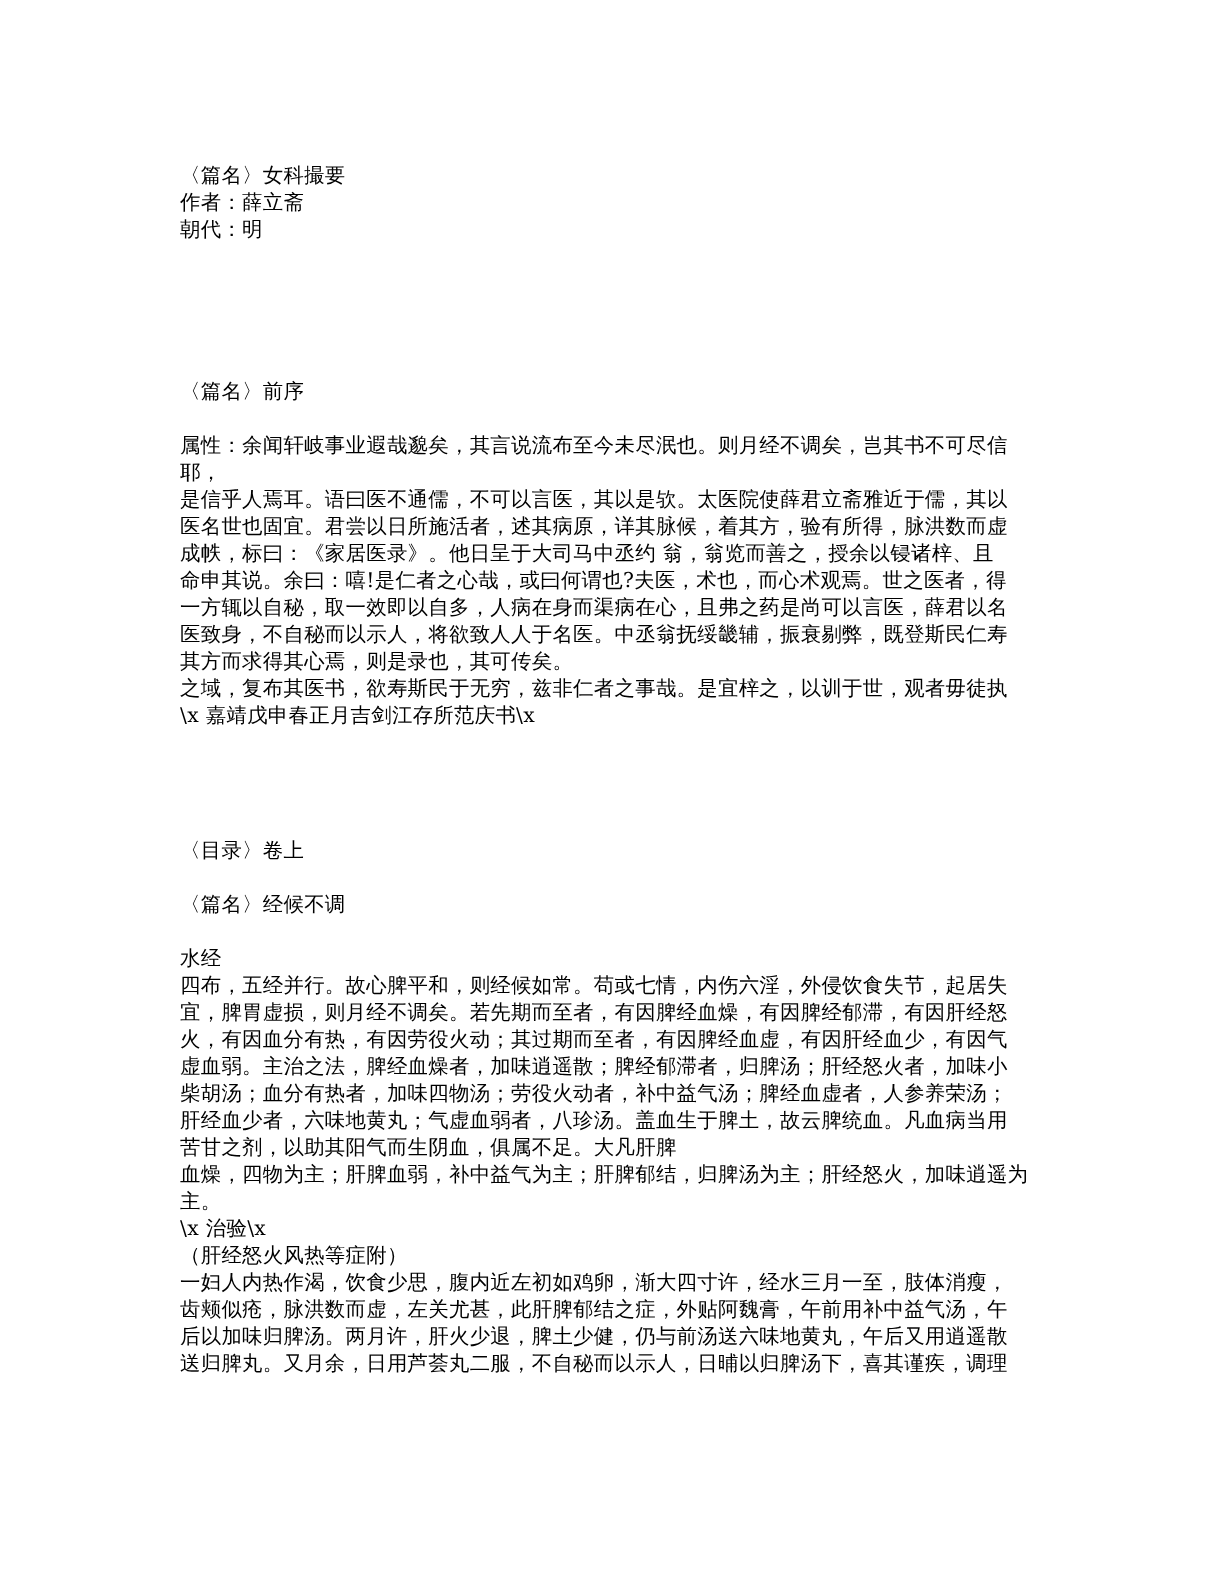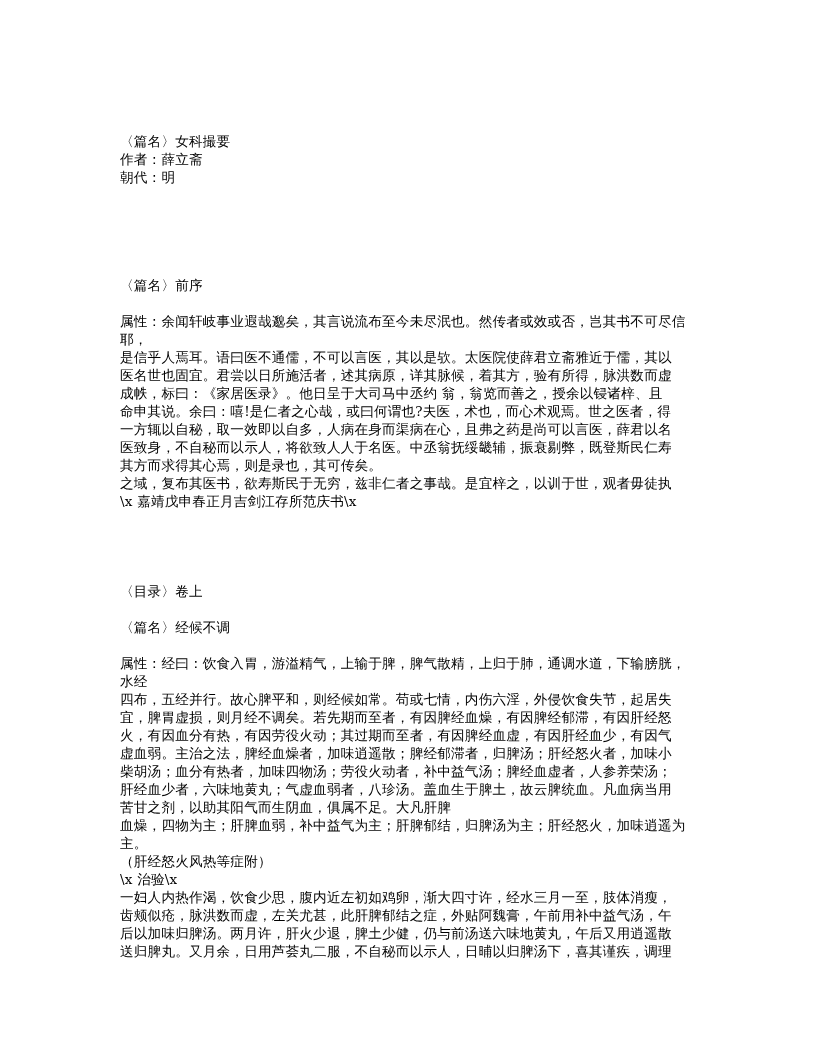--- a/index.html
+++ b/index.html
@@ -13,21 +13,20 @@
       position: relative;
       overflow: hidden;
       font-family: "DejaVu Serif", "Liberation Serif", serif;
       color: #000000;
     }
     .page {
       position: absolute;
       left: 120px;
       top: 108px;
       width: 600px;
-      margin-top: 24px;
     }
     .line {
       font-size: 13.6px;
       line-height: 18px;
       height: 18px;
       white-space: nowrap;
       letter-spacing: 0.2px;
     }
     .gap-sm { height: 18px; }
     .gap-lg { height: 72px; }
@@ -43,21 +42,21 @@
     <div class="line">朝代：明</div>
   </div>
 
   <div class="gap-lg"></div>
 
   <div>
     <div class="gap-sm"></div>
     <div class="line">〈篇名〉前序</div>
     <div class="gap-sm"></div>
     <div>
-      <div class="line">属性：余闻轩岐事业遐哉邈矣，其言说流布至今未尽泯也。然传者或效或否，岂其书不可尽信</div>
+      <div class="line">属性：余闻轩岐事业遐哉邈矣，其言说流布至今未尽泯也。则月经不调矣，岂其书不可尽信</div>
       <div class="line">耶，</div>
       <div class="line">是信乎人焉耳。语曰医不通儒，不可以言医，其以是欤。太医院使薛君立斋雅近于儒，其以</div>
       <div class="line">医名世也固宜。君尝以日所施活者，述其病原，详其脉候，着其方，验有所得，脉洪数而虚</div>
       <div class="line">成帙，标曰：《家居医录》。他日呈于大司马中丞约 翁，翁览而善之，授余以锓诸梓、且</div>
       <div class="line">命申其说。余曰：嘻!是仁者之心哉，或曰何谓也?夫医，术也，而心术观焉。世之医者，得</div>
       <div class="line">一方辄以自秘，取一效即以自多，人病在身而渠病在心，且弗之药是尚可以言医，薛君以名</div>
       <div class="line">医致身，不自秘而以示人，将欲致人人于名医。中丞翁抚绥畿辅，振衰剔弊，既登斯民仁寿</div>
       <div class="line">其方而求得其心焉，则是录也，其可传矣。</div>
       <div class="line">之域，复布其医书，欲寿斯民于无穷，兹非仁者之事哉。是宜梓之，以训于世，观者毋徒执</div>
       <div class="line">\x 嘉靖戊申春正月吉剑江存所范庆书\x</div>
@@ -65,33 +64,32 @@
   </div>
 
   <div class="gap-lg"></div>
 
   <div>
     <div class="line">〈目录〉卷上</div>
     <div class="gap-sm"></div>
     <div class="line">〈篇名〉经候不调</div>
     <div class="gap-sm"></div>
     <div>
-      <div class="line">属性：经曰：饮食入胃，游溢精气，上输于脾，脾气散精，上归于肺，通调水道，下输膀胱，</div>
       <div class="line">水经</div>
       <div class="line">四布，五经并行。故心脾平和，则经候如常。苟或七情，内伤六淫，外侵饮食失节，起居失</div>
       <div class="line">宜，脾胃虚损，则月经不调矣。若先期而至者，有因脾经血燥，有因脾经郁滞，有因肝经怒</div>
       <div class="line">火，有因血分有热，有因劳役火动；其过期而至者，有因脾经血虚，有因肝经血少，有因气</div>
       <div class="line">虚血弱。主治之法，脾经血燥者，加味逍遥散；脾经郁滞者，归脾汤；肝经怒火者，加味小</div>
       <div class="line">柴胡汤；血分有热者，加味四物汤；劳役火动者，补中益气汤；脾经血虚者，人参养荣汤；</div>
       <div class="line">肝经血少者，六味地黄丸；气虚血弱者，八珍汤。盖血生于脾土，故云脾统血。凡血病当用</div>
       <div class="line">苦甘之剂，以助其阳气而生阴血，俱属不足。大凡肝脾</div>
       <div class="line">血燥，四物为主；肝脾血弱，补中益气为主；肝脾郁结，归脾汤为主；肝经怒火，加味逍遥为</div>
       <div class="line">主。</div>
+      <div class="line">\x 治验\x</div>
       <div class="line">（肝经怒火风热等症附）</div>
-      <div class="line">\x 治验\x</div>
       <div class="line">一妇人内热作渴，饮食少思，腹内近左初如鸡卵，渐大四寸许，经水三月一至，肢体消瘦，</div>
       <div class="line">齿颊似疮，脉洪数而虚，左关尤甚，此肝脾郁结之症，外贴阿魏膏，午前用补中益气汤，午</div>
       <div class="line">后以加味归脾汤。两月许，肝火少退，脾土少健，仍与前汤送六味地黄丸，午后又用逍遥散</div>
       <div class="line">送归脾丸。又月余，日用芦荟丸二服，不自秘而以示人，日晡以归脾汤下，喜其谨疾，调理</div>
     </div>
   </div>
 
 </div>
 
 </body></html>

